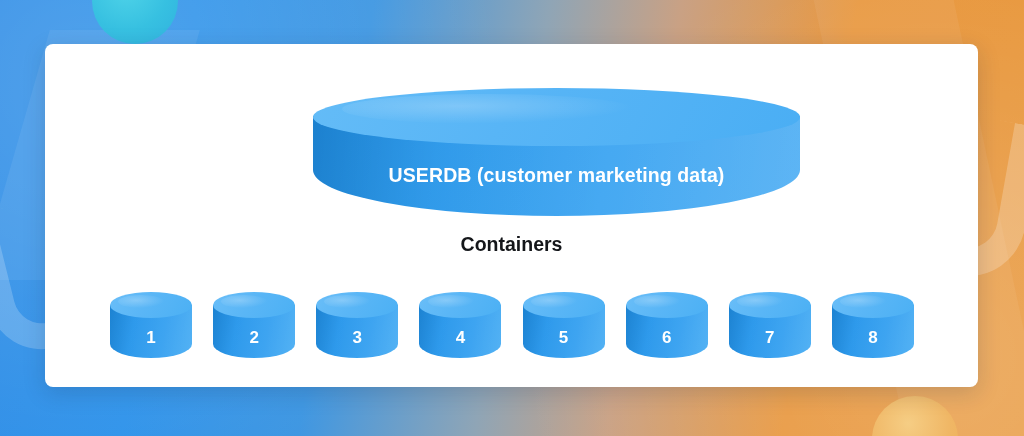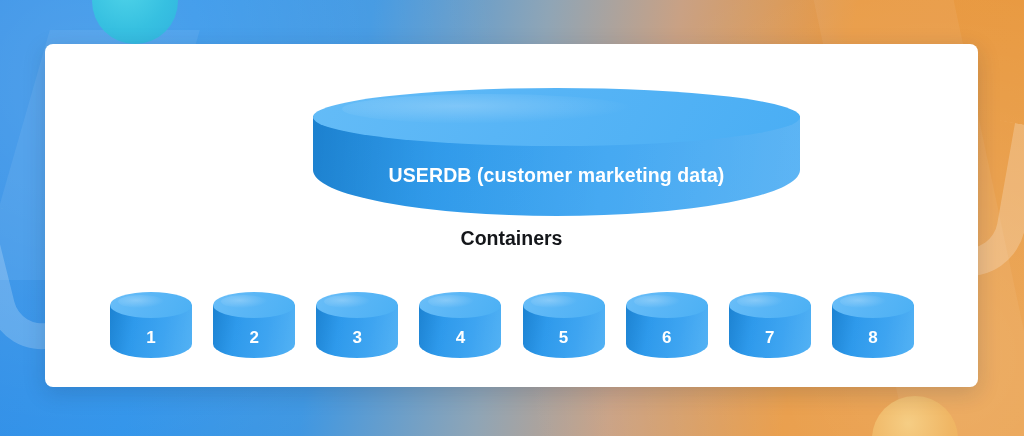--- a/index.html
+++ b/index.html
@@ -191,21 +191,21 @@
     font-size: 19.5px;
     font-weight: bold;
     letter-spacing: 0.1px;
     white-space: nowrap;
   }
 
   
   .containers-title {
     position: absolute;
     left: 45px;
-    top: 227px;
+    top: 233px;
     width: 933px;
     text-align: center;
     color: #14161a;
     font-size: 19.5px;
     font-weight: bold;
   }
 
   .containers-row {
     position: absolute;
     left: 110px;

